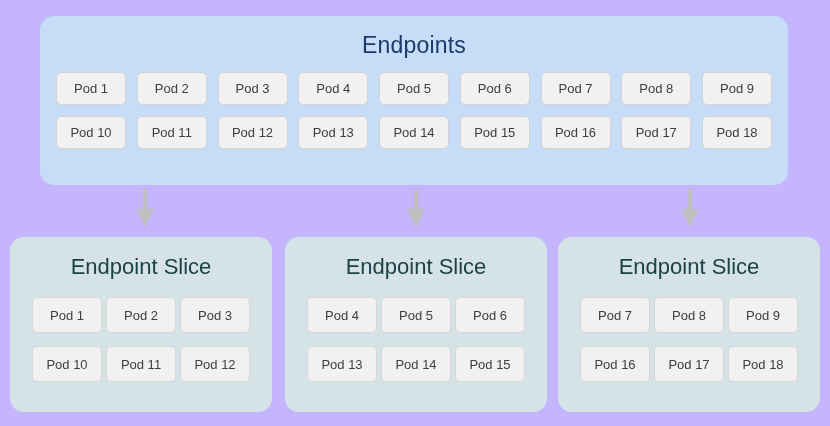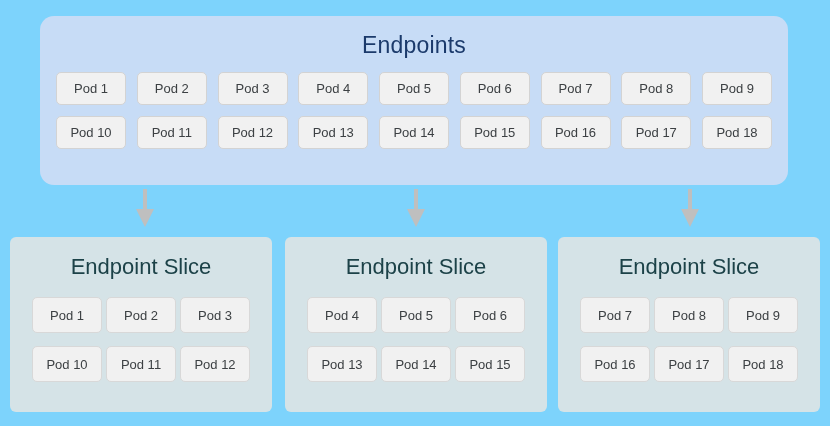--- a/index.html
+++ b/index.html
@@ -14,21 +14,21 @@
     overflow: hidden;
     font-family: "Liberation Sans", sans-serif;
   }
 
   .canvas {
     position: absolute;
     left: 0;
     top: 0;
     width: 830px;
     height: 426px;
-    background: #7dd3fc;
+    background: #c4b5fd;
   }
 
   
   .endpoints-panel {
     position: absolute;
     left: 40px;
     top: 16px;
     width: 748px;
     height: 169px;
     background: #C7DCF6;
@@ -81,21 +81,21 @@
     top: 189px;
   }
   .arrow svg { display: block; }
 
   
   .slice-panel {
     position: absolute;
     top: 237px;
     height: 175px;
     background: #D5E3E7;
-    border-radius: 6px;
+    border-radius: 14px;
     box-sizing: border-box;
   }
   .slice-title {
     position: absolute;
     left: 0;
     top: 17px;
     width: 100%;
     text-align: center;
     font-size: 22px;
     color: #1C4248;

